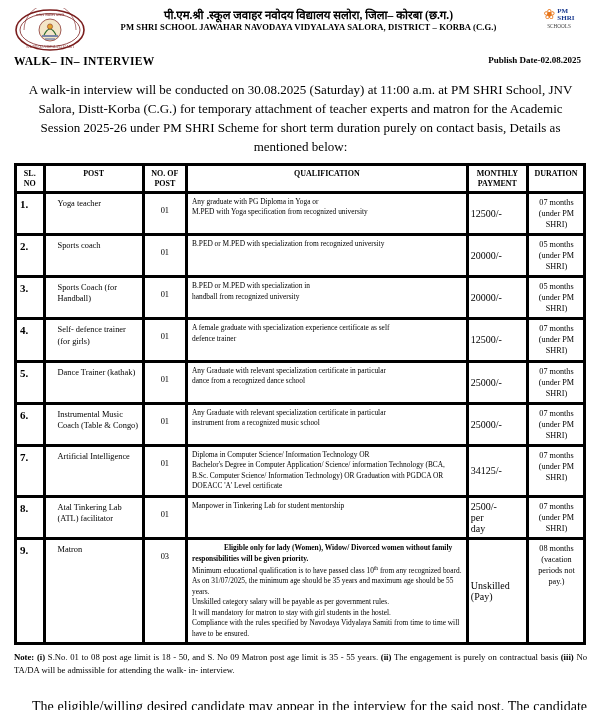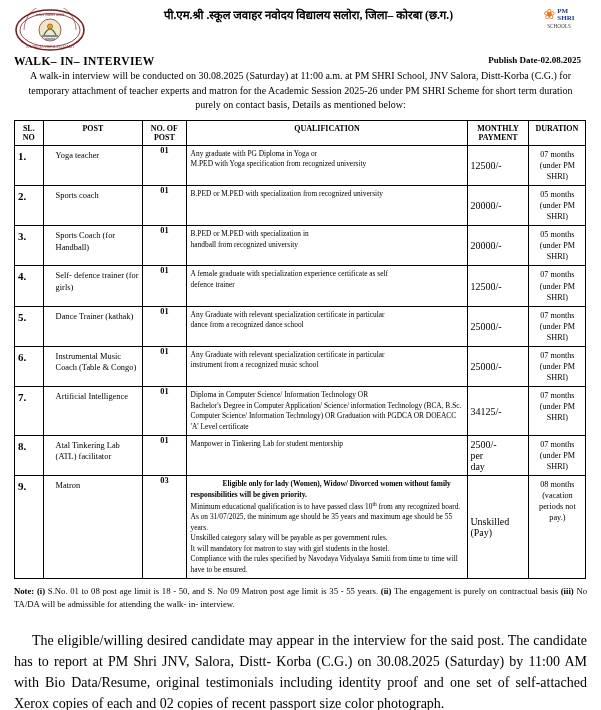--- a/index.html
+++ b/index.html
@@ -17,35 +17,35 @@
   .pmshri .logo{display:flex;align-items:center;justify-content:center;gap:2px;}
   .pmshri .lotus{font-size:14px;color:#e8761a;line-height:1;}
   .pmshri .txt{font-size:7px;font-weight:bold;color:#1a3a8f;line-height:1;text-align:left;}
   .pmshri .txt div:first-child{color:#1a3a8f;}
   .pmshri .sub{font-size:5.2px;color:#444;margin-top:1px;}
 
   .ttlrow{display:flex;align-items:baseline;justify-content:flex-start;margin-top:5px;position:relative;}
   .walkin{font-size:11.5px;font-weight:bold;letter-spacing:.4px;}
   .pubdate{position:absolute;right:6px;top:0;font-size:9px;font-weight:bold;}
 
-  .intro{margin-top:2px;font-size:10px;line-height:1.45;text-align:center;padding:0 8px;}
+  .intro{margin-top:14px;font-size:13px;line-height:1.45;text-align:center;padding:0 8px;}
 
   
   table{border-collapse:collapse;width:572px;margin:7px 0 0 0;table-layout:fixed;}
-  th,td{border:1px solid #000000;vertical-align:top;}
+  th,td{border:3px solid #000000;vertical-align:top;}
   thead th{font-size:8px;font-weight:bold;text-align:center;padding:3px 1px;line-height:1.15;}
   .c-sl{width:27px;}
   .c-post{width:94px;}
   .c-no{width:41px;}
   .c-qual{width:266px;}
   .c-pay{width:57px;}
   .c-dur{width:54px;}
   td.sl{font-size:11px;font-weight:bold;text-align:left;padding:4px 0 0 3px;}
   td.post{font-size:8.4px;padding:4px 3px 3px 12px;line-height:1.35;}
-  td.no{font-size:8.4px;text-align:center;padding:0 2px 0 2px;font-weight:bold;}
+  td.no{font-size:8.4px;text-align:center;padding:12px 2px 0 2px;}
   td.qual{font-size:7.4px;padding:3px 4px 3px 4px;line-height:1.42;}
   td.pay{font-size:10px;text-align:left;vertical-align:middle;padding:2px;}
   td.dur{font-size:8.2px;padding:3px 3px 3px 4px;line-height:1.35;text-align:center;}
   td.qual b{font-weight:bold;margin-left:32px;}
   sup{font-size:5.4px;}
 
   
   .note{font-size:8.7px;line-height:1.5;margin-top:6px;text-align:justify;}
   .note b{font-weight:bold;}
   .note2{font-size:14px;line-height:1.5;margin-top:19px;text-align:justify;text-indent:18px;}
@@ -67,20 +67,21 @@
         <circle cx="36" cy="22" r="11" fill="#f3e6c8" stroke="#7a1d1d" stroke-width="0.7"></circle>
         <path d="M30 27 q6 -12 12 0" fill="none" stroke="#2d6a2d" stroke-width="1.2"></path>
         <circle cx="36" cy="18.5" r="2.6" fill="#e0a32e" stroke="#7a1d1d" stroke-width="0.5"></circle>
         <path d="M28 28 h16" stroke="#1a3a8f" stroke-width="1.1"></path>
         <path d="M31 31 h10" stroke="#1a3a8f" stroke-width="0.8"></path>
       </svg>
     </div>
 
     <div class="hdr-mid">
       <div class="hdr-hi">पी.एम.श्री .स्कूल जवाहर नवोदय विद्यालय सलोरा, जिला– कोरबा (छ.ग.)</div>
+      <div class="hdr-en">PM SHRI SCHOOL JAWAHAR NAVODAYA VIDYALAYA   SALORA, DISTRICT – KORBA (C.G.)</div>
     </div>
 
     <div class="pmshri">
       <div class="logo">
         <span class="lotus">❀</span>
         <span class="txt">
           <div>PM</div>
           <div>SHRI</div>
         </span>
       </div>

